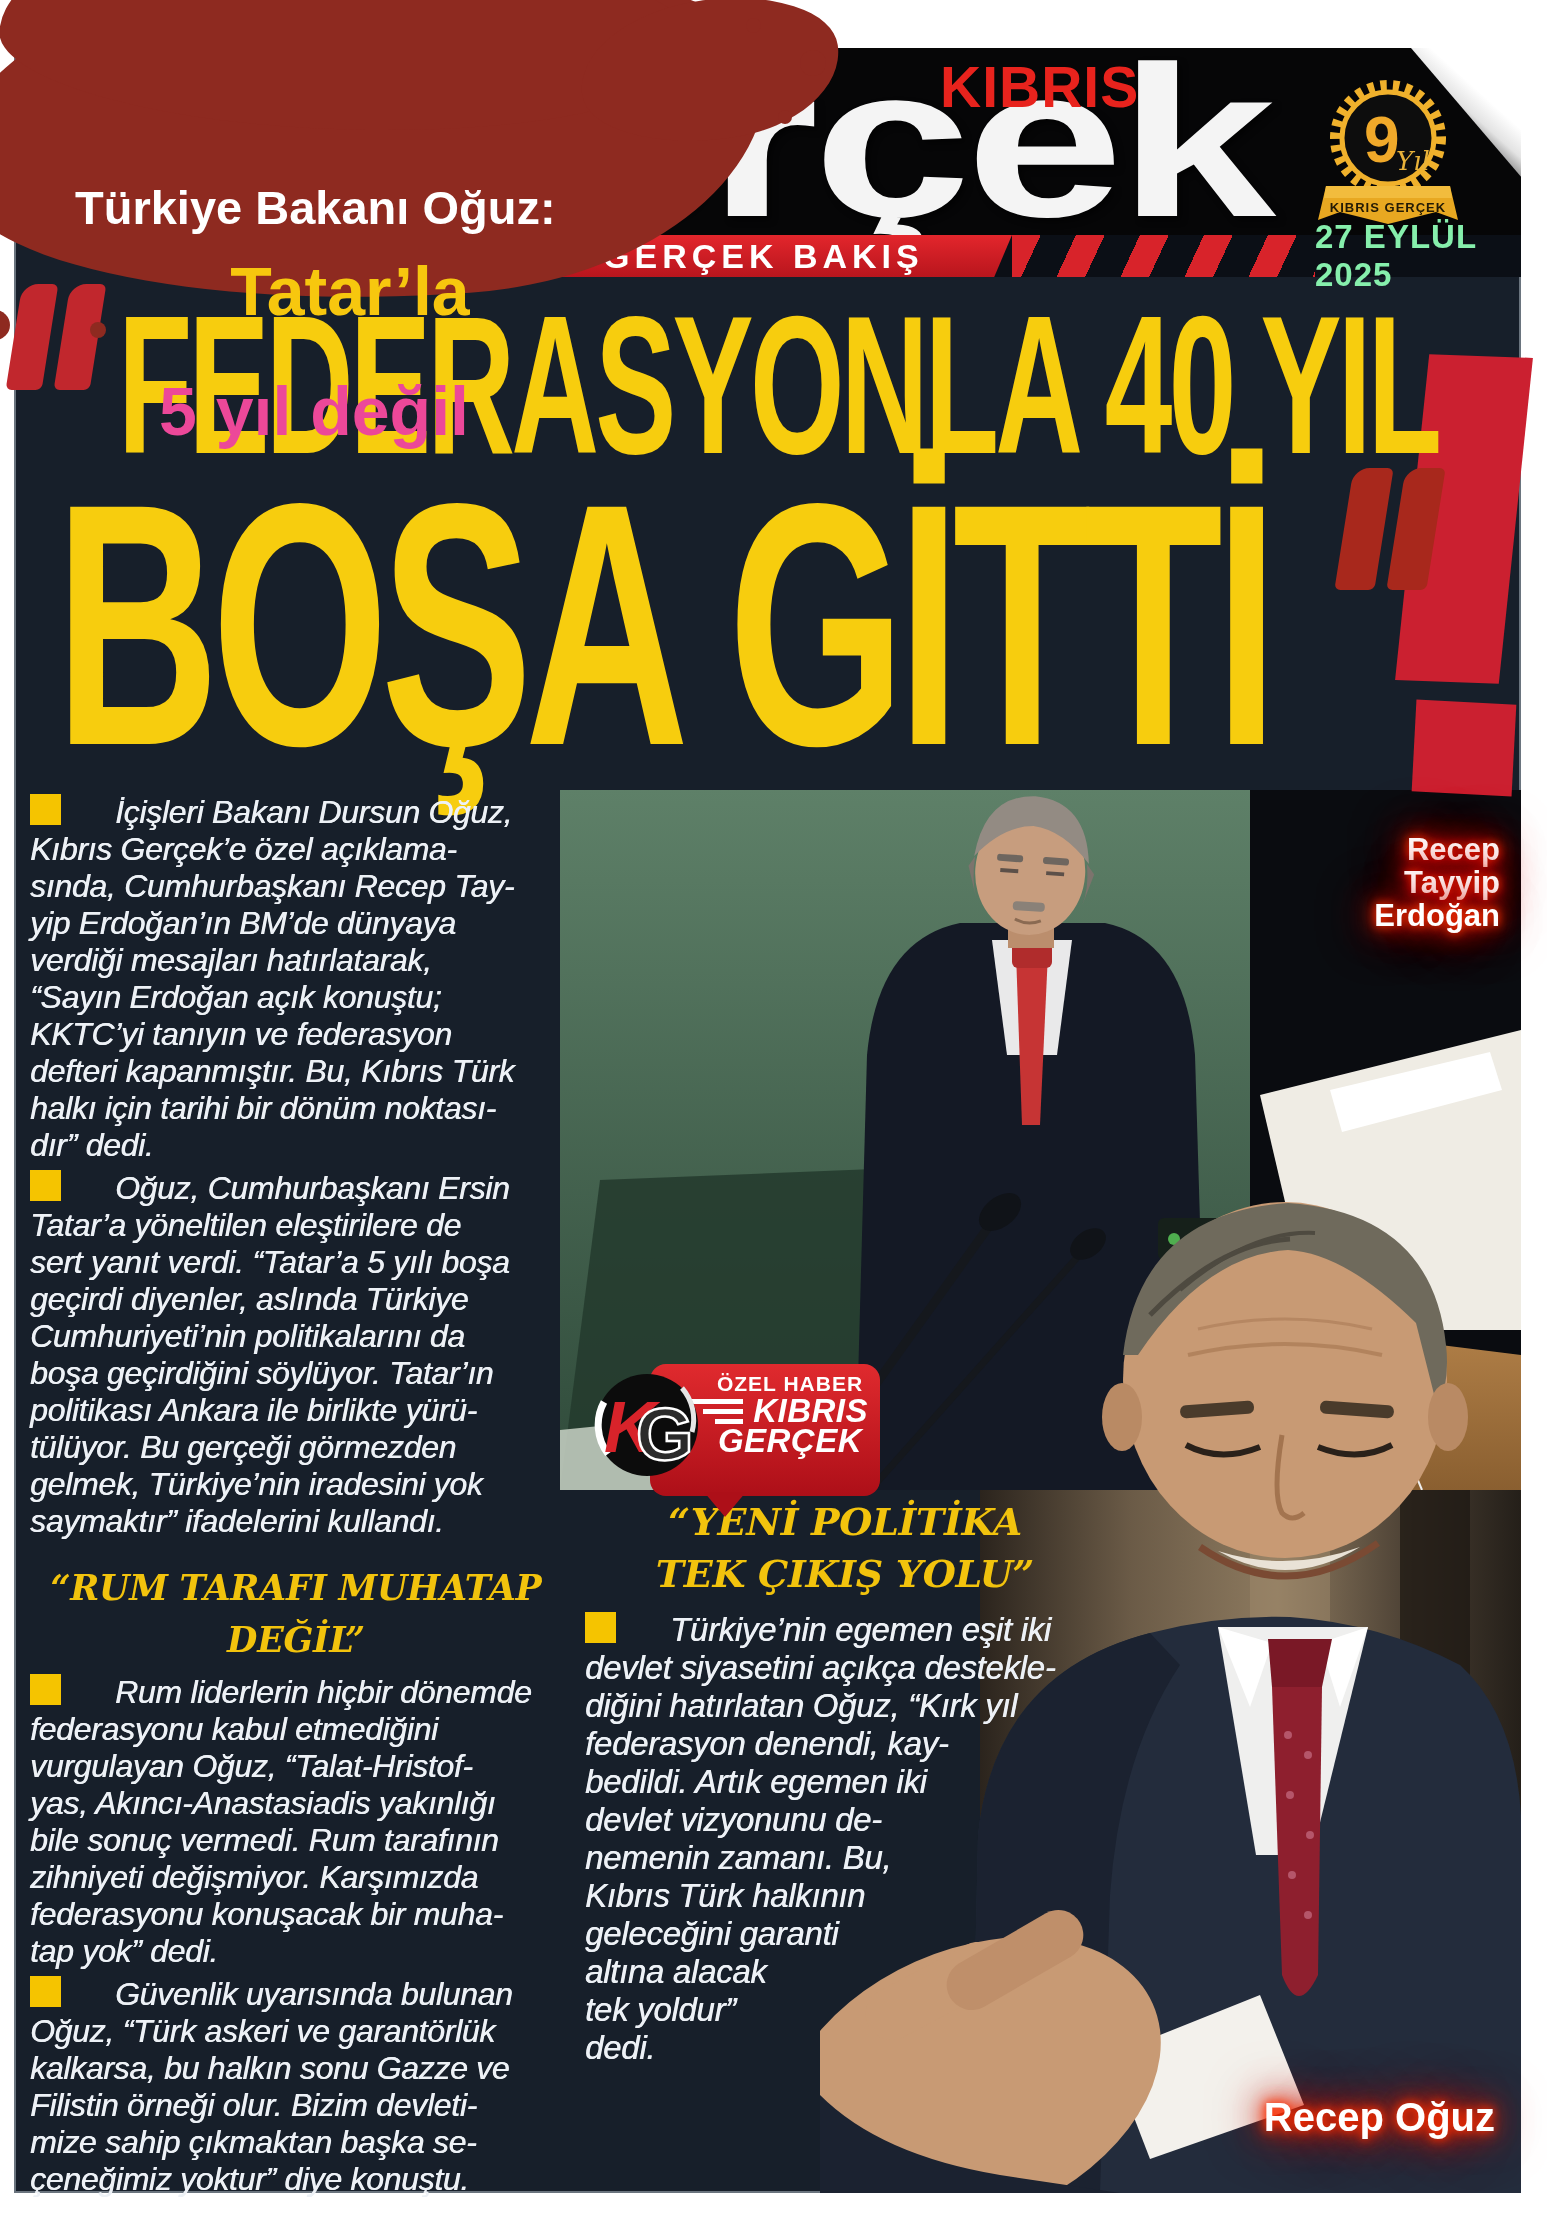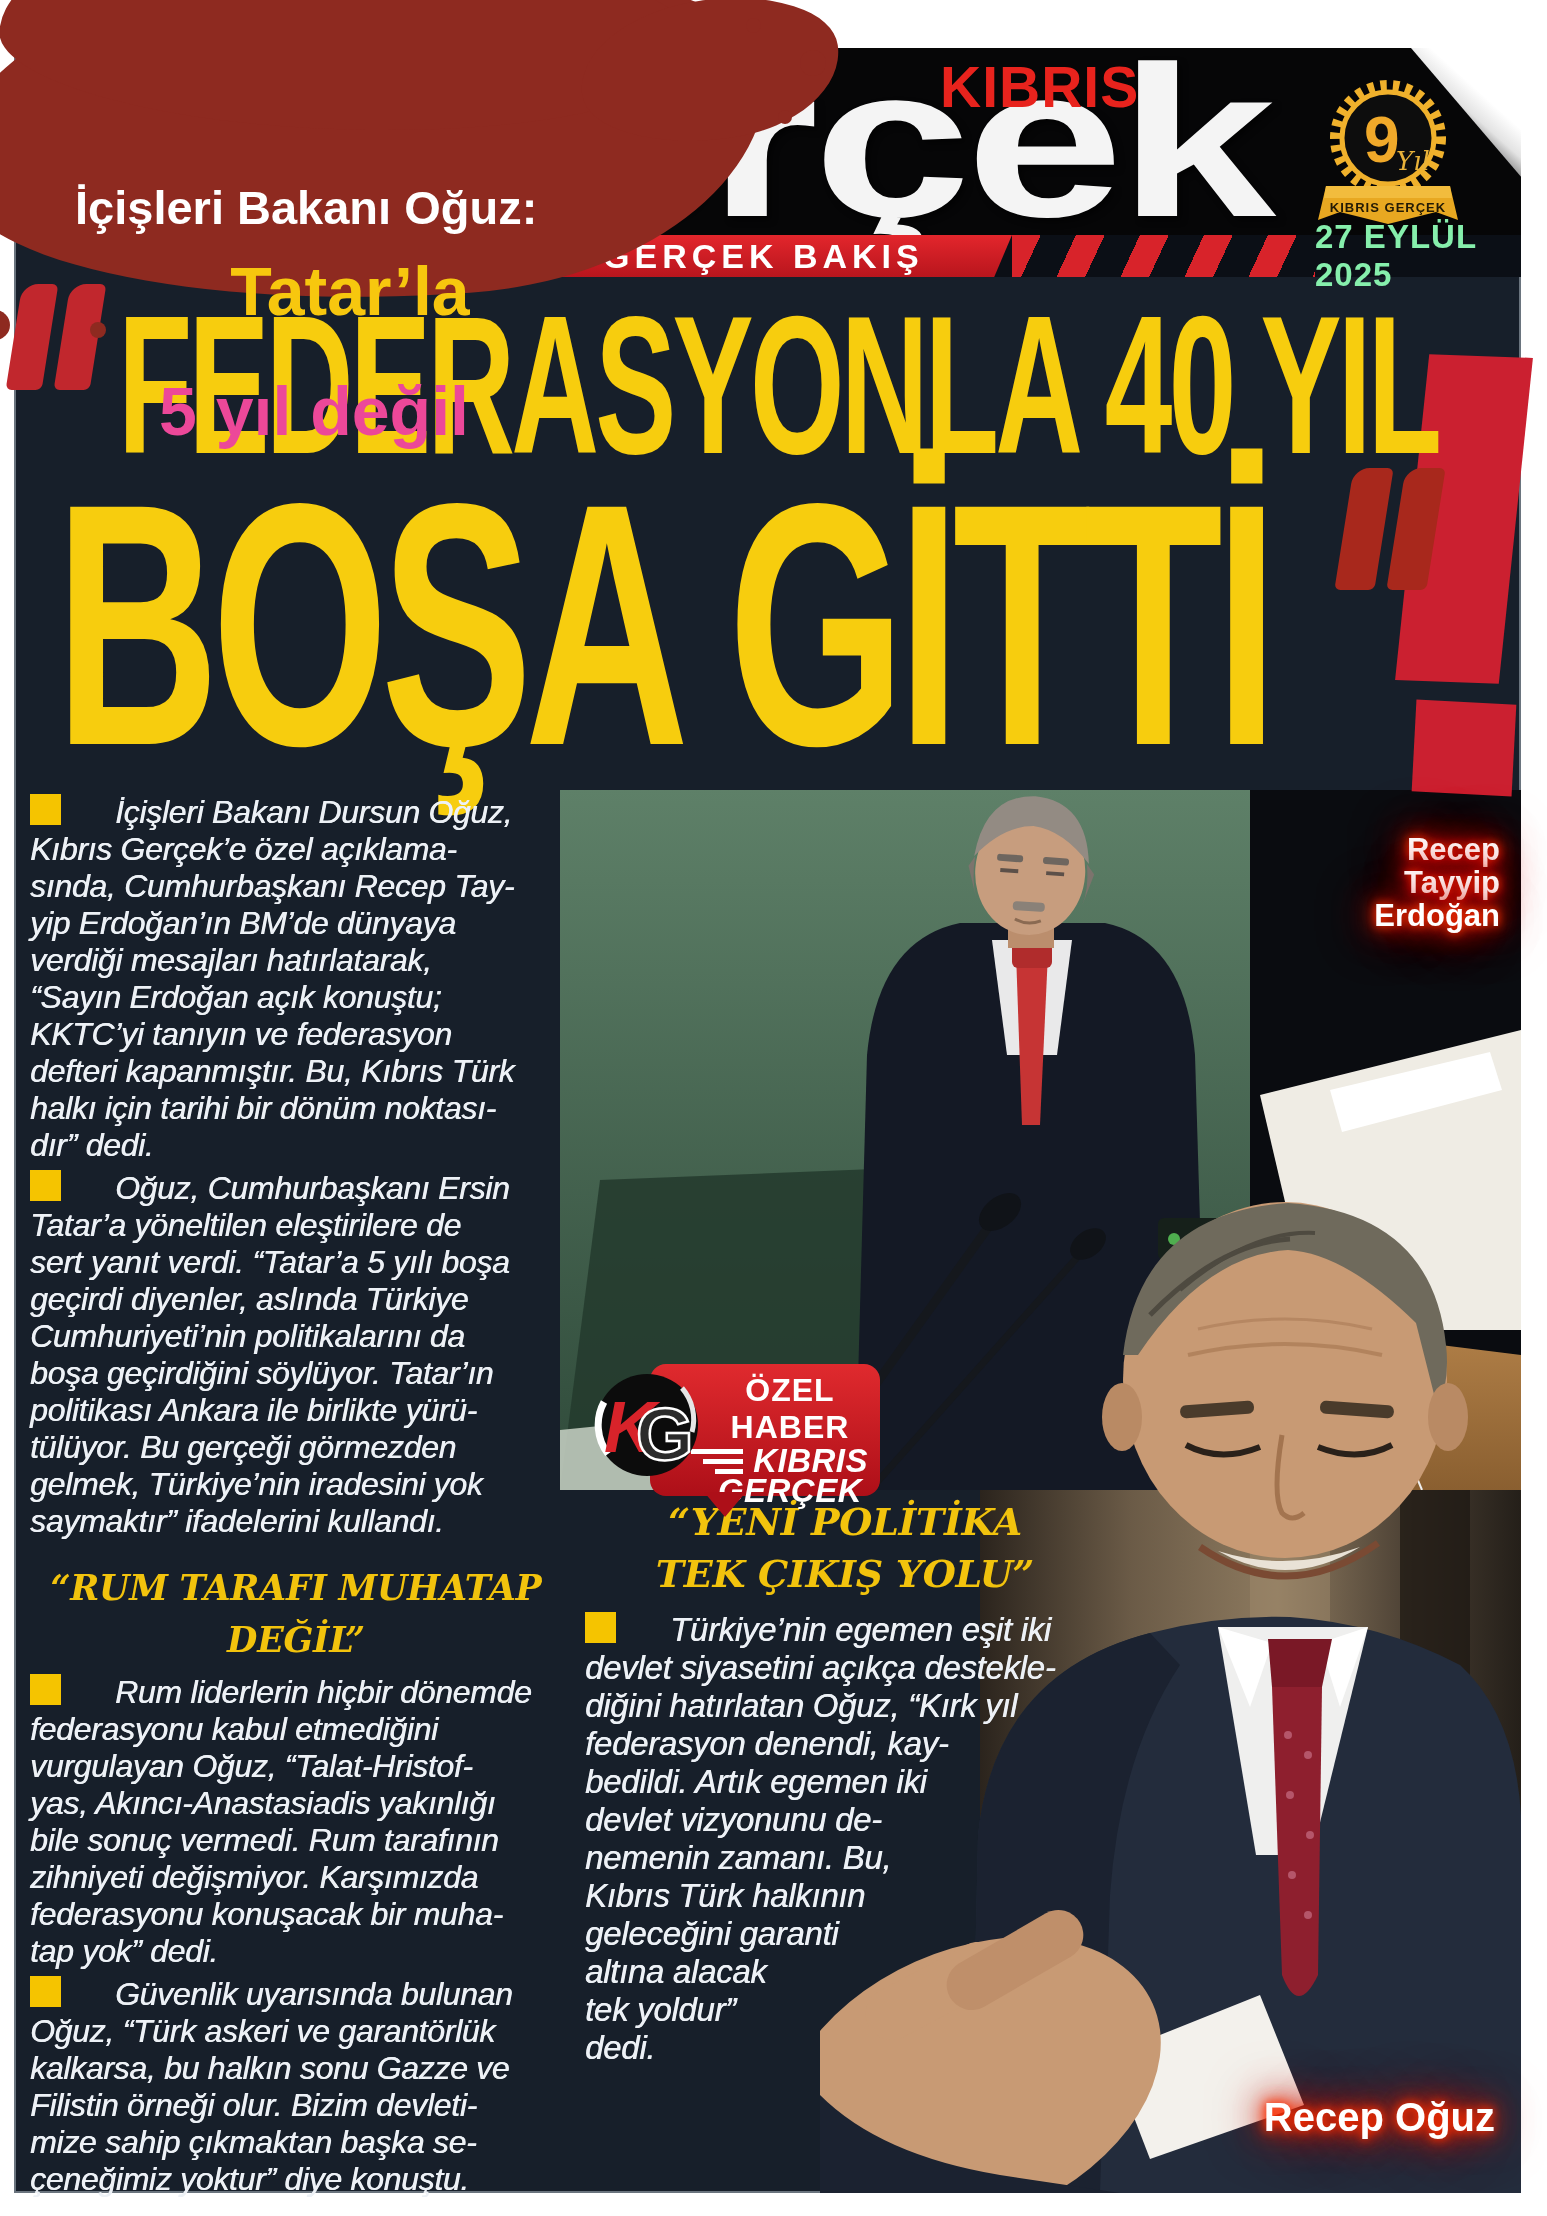--- a/index.html
+++ b/index.html
@@ -74,21 +74,21 @@
 
   .caption{position:absolute;font-weight:bold;color:#ffffff;z-index:7;white-space:pre-line;
            text-shadow:0 0 8px #ff2e00,0 0 16px #ff2e00,0 0 28px #e02000,0 0 42px #c01800,0 0 60px #a01200;}
   .cap-erdogan{left:1300px;top:833px;width:200px;text-align:right;font-size:31px;line-height:33px;}
   .cap-dursun{left:1150px;top:2095px;width:345px;text-align:right;font-size:40px;}
 
   
   .ozel{position:absolute;left:598px;top:1364px;width:282px;height:132px;z-index:7;}
   .ozel-box{position:absolute;left:52px;right:0;top:0;bottom:0;background:linear-gradient(#e02a2e,#ad0f18);
             border-radius:16px;box-sizing:border-box;padding:8px 12px 6px 62px;text-align:center;color:#fff;}
-  .ozel-l1{font-size:32px;font-weight:bold;letter-spacing:1px;}
+  .ozel-l1{font-size:21px;font-weight:bold;letter-spacing:1px;}
   .ozel-row{display:flex;align-items:center;justify-content:flex-end;gap:10px;}
   .slines{display:flex;flex-direction:column;gap:5px;align-items:flex-end;}
   .slines b{display:block;height:5px;background:#fff;}
   .sl1{width:52px;} .sl2{width:40px;} .sl3{width:28px;}
   .ozel-l2,.ozel-l3{font-size:33px;line-height:30px;font-weight:bold;font-style:italic;letter-spacing:.5px;}
   .ozel-pointer{position:absolute;left:106px;bottom:-21px;width:0;height:0;
                 border-left:21px solid transparent;border-right:21px solid transparent;border-top:25px solid #ad0f18;}
   .kg-logo{position:absolute;left:-4px;top:8px;width:106px;height:106px;}
 </style>
 </head>
@@ -227,21 +227,21 @@
 
   <div class="splash">
     <div class="blob b1"></div>
     <div class="blob b2"></div>
     <div class="blob b3"></div>
     <div class="dot d1"></div>
     <div class="dot d2"></div>
     <div class="dot d3"></div>
     <div class="dot d4"></div>
     <div class="dot d5"></div>
-    <div class="splash-kicker">İçişleri Bakanı Oğuz:</div>
+    <div class="splash-kicker">Türkiye Bakanı Oğuz:</div>
     <div class="splash-l1">Tatar’la</div>
     <div class="splash-l2">5 yıl değil</div>
   </div>
 
   <div class="qmark q-open"><i></i><i></i></div>
   <div class="excl-bar"></div>
   <div class="excl-dot"></div>
   <div class="qmark q-close"><i></i><i></i></div>
   <div class="hl1">FEDERASYONLA 40 YIL</div>
   <div class="hl2">BOŞA GİTTİ</div>

